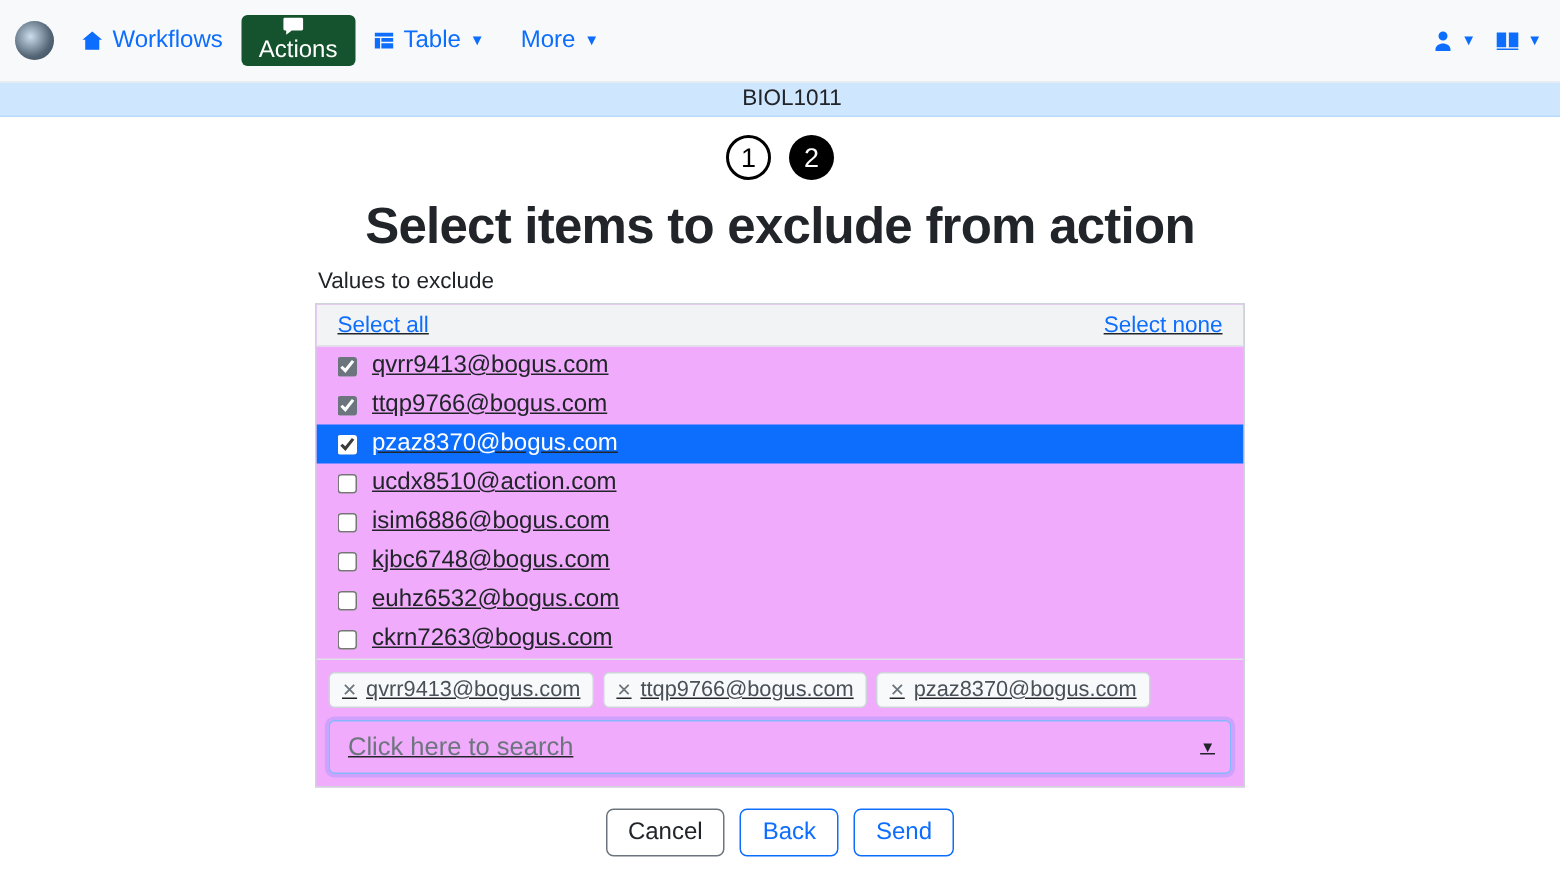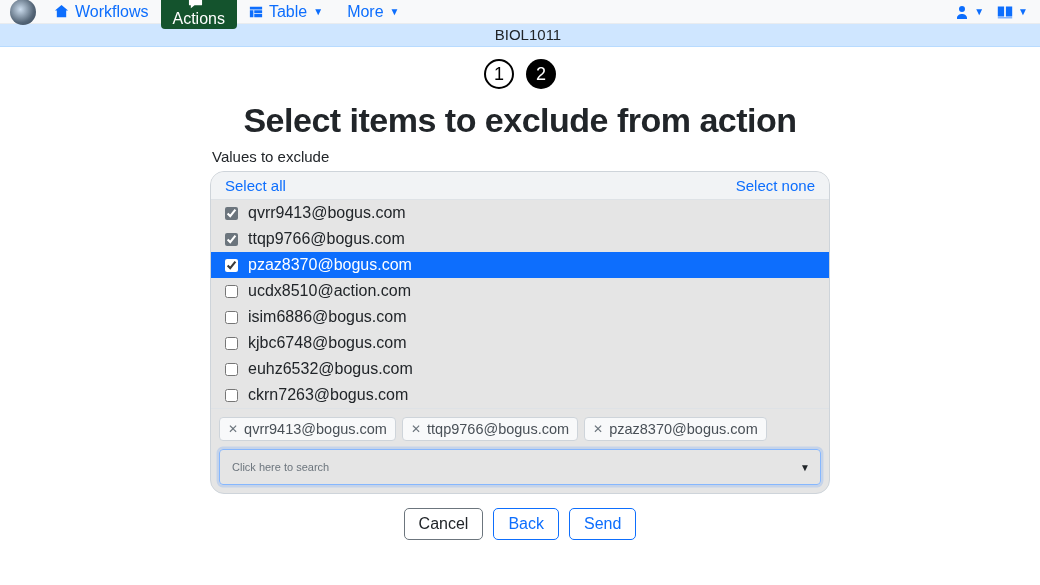--- a/index.html
+++ b/index.html
@@ -9,21 +9,21 @@
     font-size: 16px;
     color: #212529;
     background: #fff;
     width: 1040px;
   }
   
   .navbar {
     display: flex;
     align-items: center;
     background: #f8f9fa;
-    height: 24px;
+    height: 55px;
     padding: 0 4px;
     border-bottom: 1px solid #e9ecef;
   }
   .navbar-logo {
     width: 26px; height: 26px;
     border-radius: 50%;
     background: radial-gradient(circle at 40% 40%, #cde 0%, #567 60%, #345 100%);
     margin: 0 6px;
     flex-shrink: 0;
   }
@@ -87,23 +87,24 @@
     letter-spacing: -0.5px;
   }
 
   .panel-wrap { width: 620px; }
   .panel-label {
     font-size: 15px; margin: 4px 0 6px 2px;
   }
 
   .panel {
     border: 1px solid #ced4da;
-    border-radius: 14px;
-    background: #e5e5e5;
+    border-radius: 0;
+    background: #f0abfc;
     overflow: hidden;
+    text-decoration: underline;
   }
   .panel-header {
     display: flex; justify-content: space-between;
     background: #f1f3f5;
     padding: 5px 14px;
     border-bottom: 1px solid #dee2e6;
   }
   .panel-header a { color: #0d6efd; cursor: pointer; font-size: 15px; }
 
   .list-container {
@@ -167,21 +168,21 @@
     display: flex; align-items: center;
     border: 1px solid #86b7fe;
     border-radius: 4px;
     height: 36px;
     padding: 0 10px;
     box-shadow: 0 0 0 0.15rem rgba(13,110,253,.15);
   }
   .search input {
     flex: 1;
     border: none; outline: none;
-    font-size: 11px;
+    font-size: 17px;
     color: #495057;
     background: transparent;
   }
   .search input::placeholder { color: #6c757d; }
   .search .caret { font-size: 10px; color: #212529; }
 
   
   .footer-btns {
     display: flex; gap: 10px; margin-top: 14px;
   }

